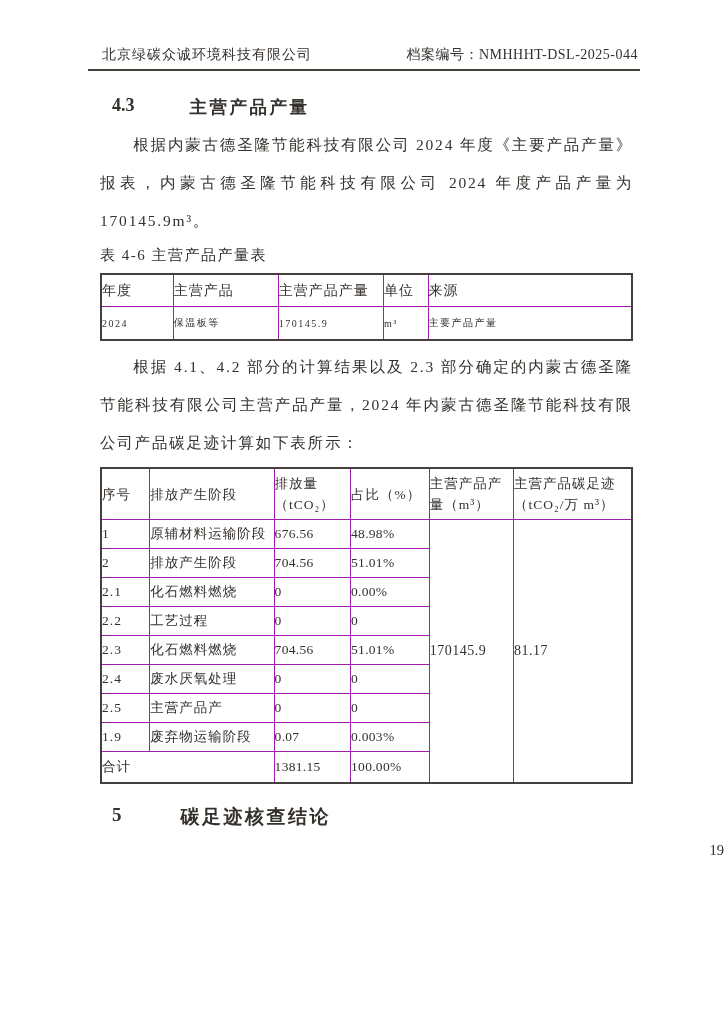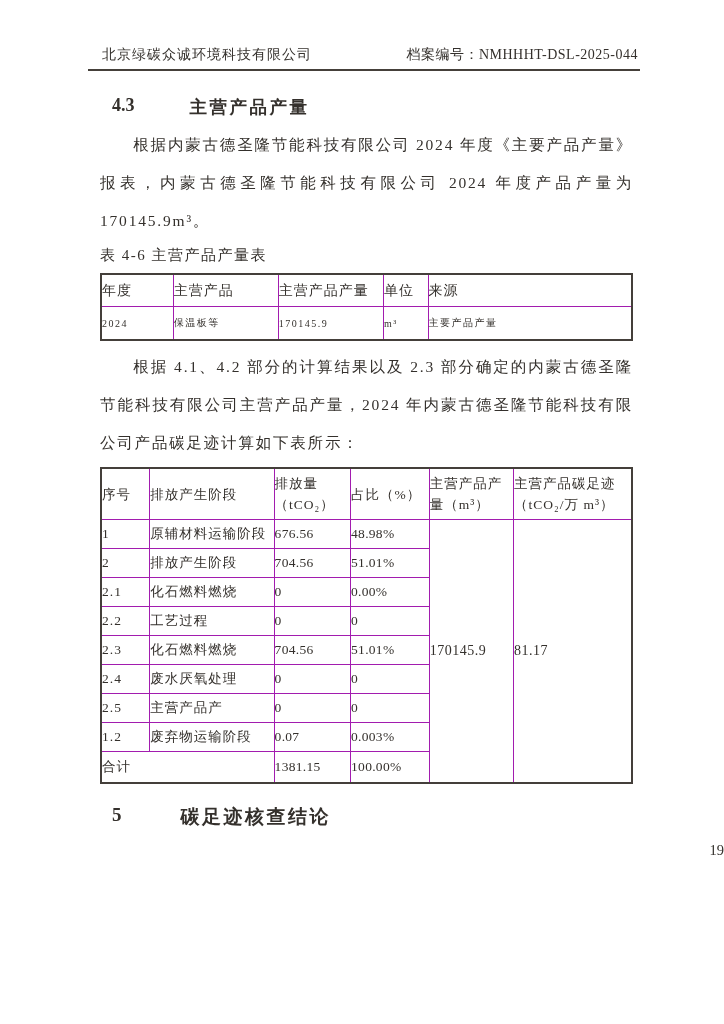--- a/index.html
+++ b/index.html
@@ -170,21 +170,21 @@
           <td class="num-cell">0</td>
           <td class="num-cell">0</td>
         </tr>
         <tr>
           <td>2.5</td>
           <td>主营产品产</td>
           <td class="num-cell">0</td>
           <td class="num-cell">0</td>
         </tr>
         <tr>
-          <td>1.2</td>
+          <td>1.9</td>
           <td>废弃物运输阶段</td>
           <td class="num-cell">0.07</td>
           <td class="num-cell">0.003%</td>
         </tr>
         <tr>
           <td colspan="2" style="height:30px;">合计</td>
           <td class="num-cell">1381.15</td>
           <td class="num-cell">100.00%</td>
         </tr>
       </tbody>

